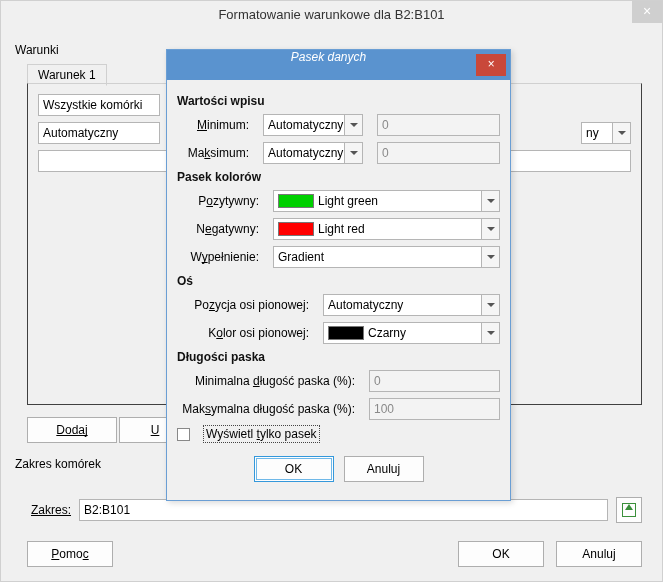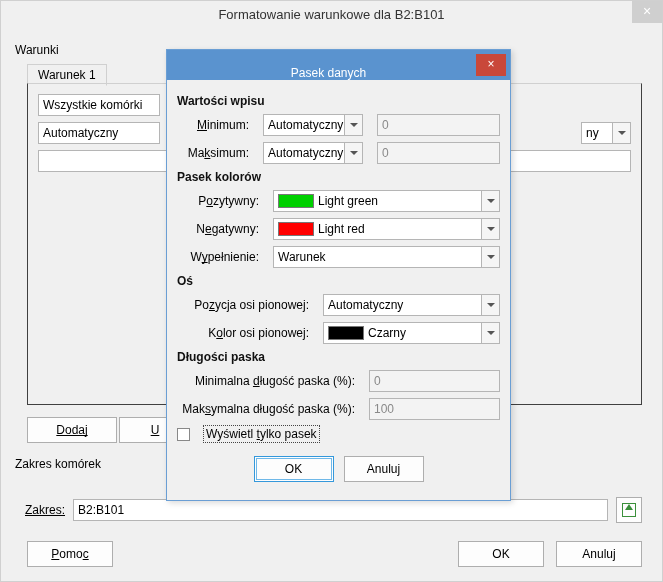--- a/index.html
+++ b/index.html
@@ -13,21 +13,21 @@
   .combo .arrow::after { content: ""; border-left: 4px solid transparent; border-right: 4px solid transparent; border-top: 4px solid #555; }
   .btn { height: 26px; min-width: 72px; border: 1px solid #aeaeae; background: #fdfdfd; display: inline-flex; align-items: center; justify-content: center; padding: 0 14px; }
   .btn.primary { border: 1px solid #3498db; outline: 1px solid #6fb8e8; outline-offset: -3px; }
   .und { text-decoration: underline; text-decoration-skip-ink: none; }
   .bottom-btns { position: absolute; bottom: 14px; right: 20px; display: flex; gap: 12px; }
   .bottom-left { position: absolute; bottom: 14px; left: 26px; }
   .zakres-row { position: absolute; bottom: 58px; left: 20px; right: 20px; display: flex; align-items: center; gap: 8px; }
   
   
   .modal { position: absolute; left: 165px; top: 48px; width: 345px; background: #f0f0f0; border: 1px solid #6a9ed4; box-shadow: 2px 2px 6px rgba(0,0,0,0.15); }
-  .modal-title { height: 30px; background: #5a93cf; color: #fff; display: flex; align-items: flex-end; padding-left: 10px; position: relative; }
+  .modal-title { height: 30px; background: #5a93cf; color: #fff; display: flex; align-items: flex-start; padding-left: 10px; position: relative; font-style: italic; }
   .modal-title span { flex: 1; text-align: center; padding-right: 30px; }
   .modal-close { position: absolute; right: 4px; top: 4px; width: 30px; height: 22px; background: #c9483a; color: #fff; text-align: center; line-height: 20px; }
   .modal-body { padding: 8px 10px 12px; }
   .grp-hdr { font-weight: bold; color: #111; margin: 6px 0 6px 0; }
   .frow { display: flex; align-items: center; margin-bottom: 6px; gap: 14px; }
   .lbl-r { text-align: right; }
   .swatch { width: 36px; height: 14px; border: 1px solid #777; display: inline-block; margin-right: 4px; }
   .swatch.green { background: #00d000; }
   .swatch.red   { background: #ff0000; }
   .swatch.black { background: #000; }
@@ -75,21 +75,21 @@
     <div class="btn" style="width:90px">
       <span><span class="und">Dodaj</span></span>
     </div>
     <div class="btn" style="width:40px">
       <span><span class="und">U</span></span>
     </div>
   </div>
 
   <div class="label-strong" style="top:456px">Zakres komórek</div>
   <div class="zakres-row">
-    <span style="margin-left:4px">
+    <span style="margin-left:10px">
       <span class="und">Zakres:</span>
     </span>
     <div class="txt" style="flex:1">
       <span>B2:B101</span>
     </div>
     <div class="btn" style="min-width:26px;width:26px;padding:0">
       <span class="shrink-icon"></span>
     </div>
   </div>
 
@@ -149,21 +149,21 @@
         <div class="lbl-r" style="width:82px"><span>N</span><span class="und">e</span><span>gatywny:</span></div>
         <div class="combo" style="flex:1">
             <span class="swatch red"></span>
             <span>Light red</span>
             <span class="arrow"></span>
           </div>
       </div>
       <div class="frow">
         <div class="lbl-r" style="width:82px"><span>W</span><span class="und">y</span><span>pełnienie:</span></div>
         <div class="combo" style="flex:1">
-            <span>Warunek</span>
+            <span>Gradient</span>
             <span class="arrow"></span>
           </div>
       </div>
 
       <div class="grp-hdr">Oś</div>
       <div class="frow">
         <div class="lbl-r" style="width:132px"><span>Po</span><span class="und">z</span><span>ycja osi pionowej:</span></div>
         <div class="combo" style="flex:1">
             <span>Automatyczny</span>
             <span class="arrow"></span>

